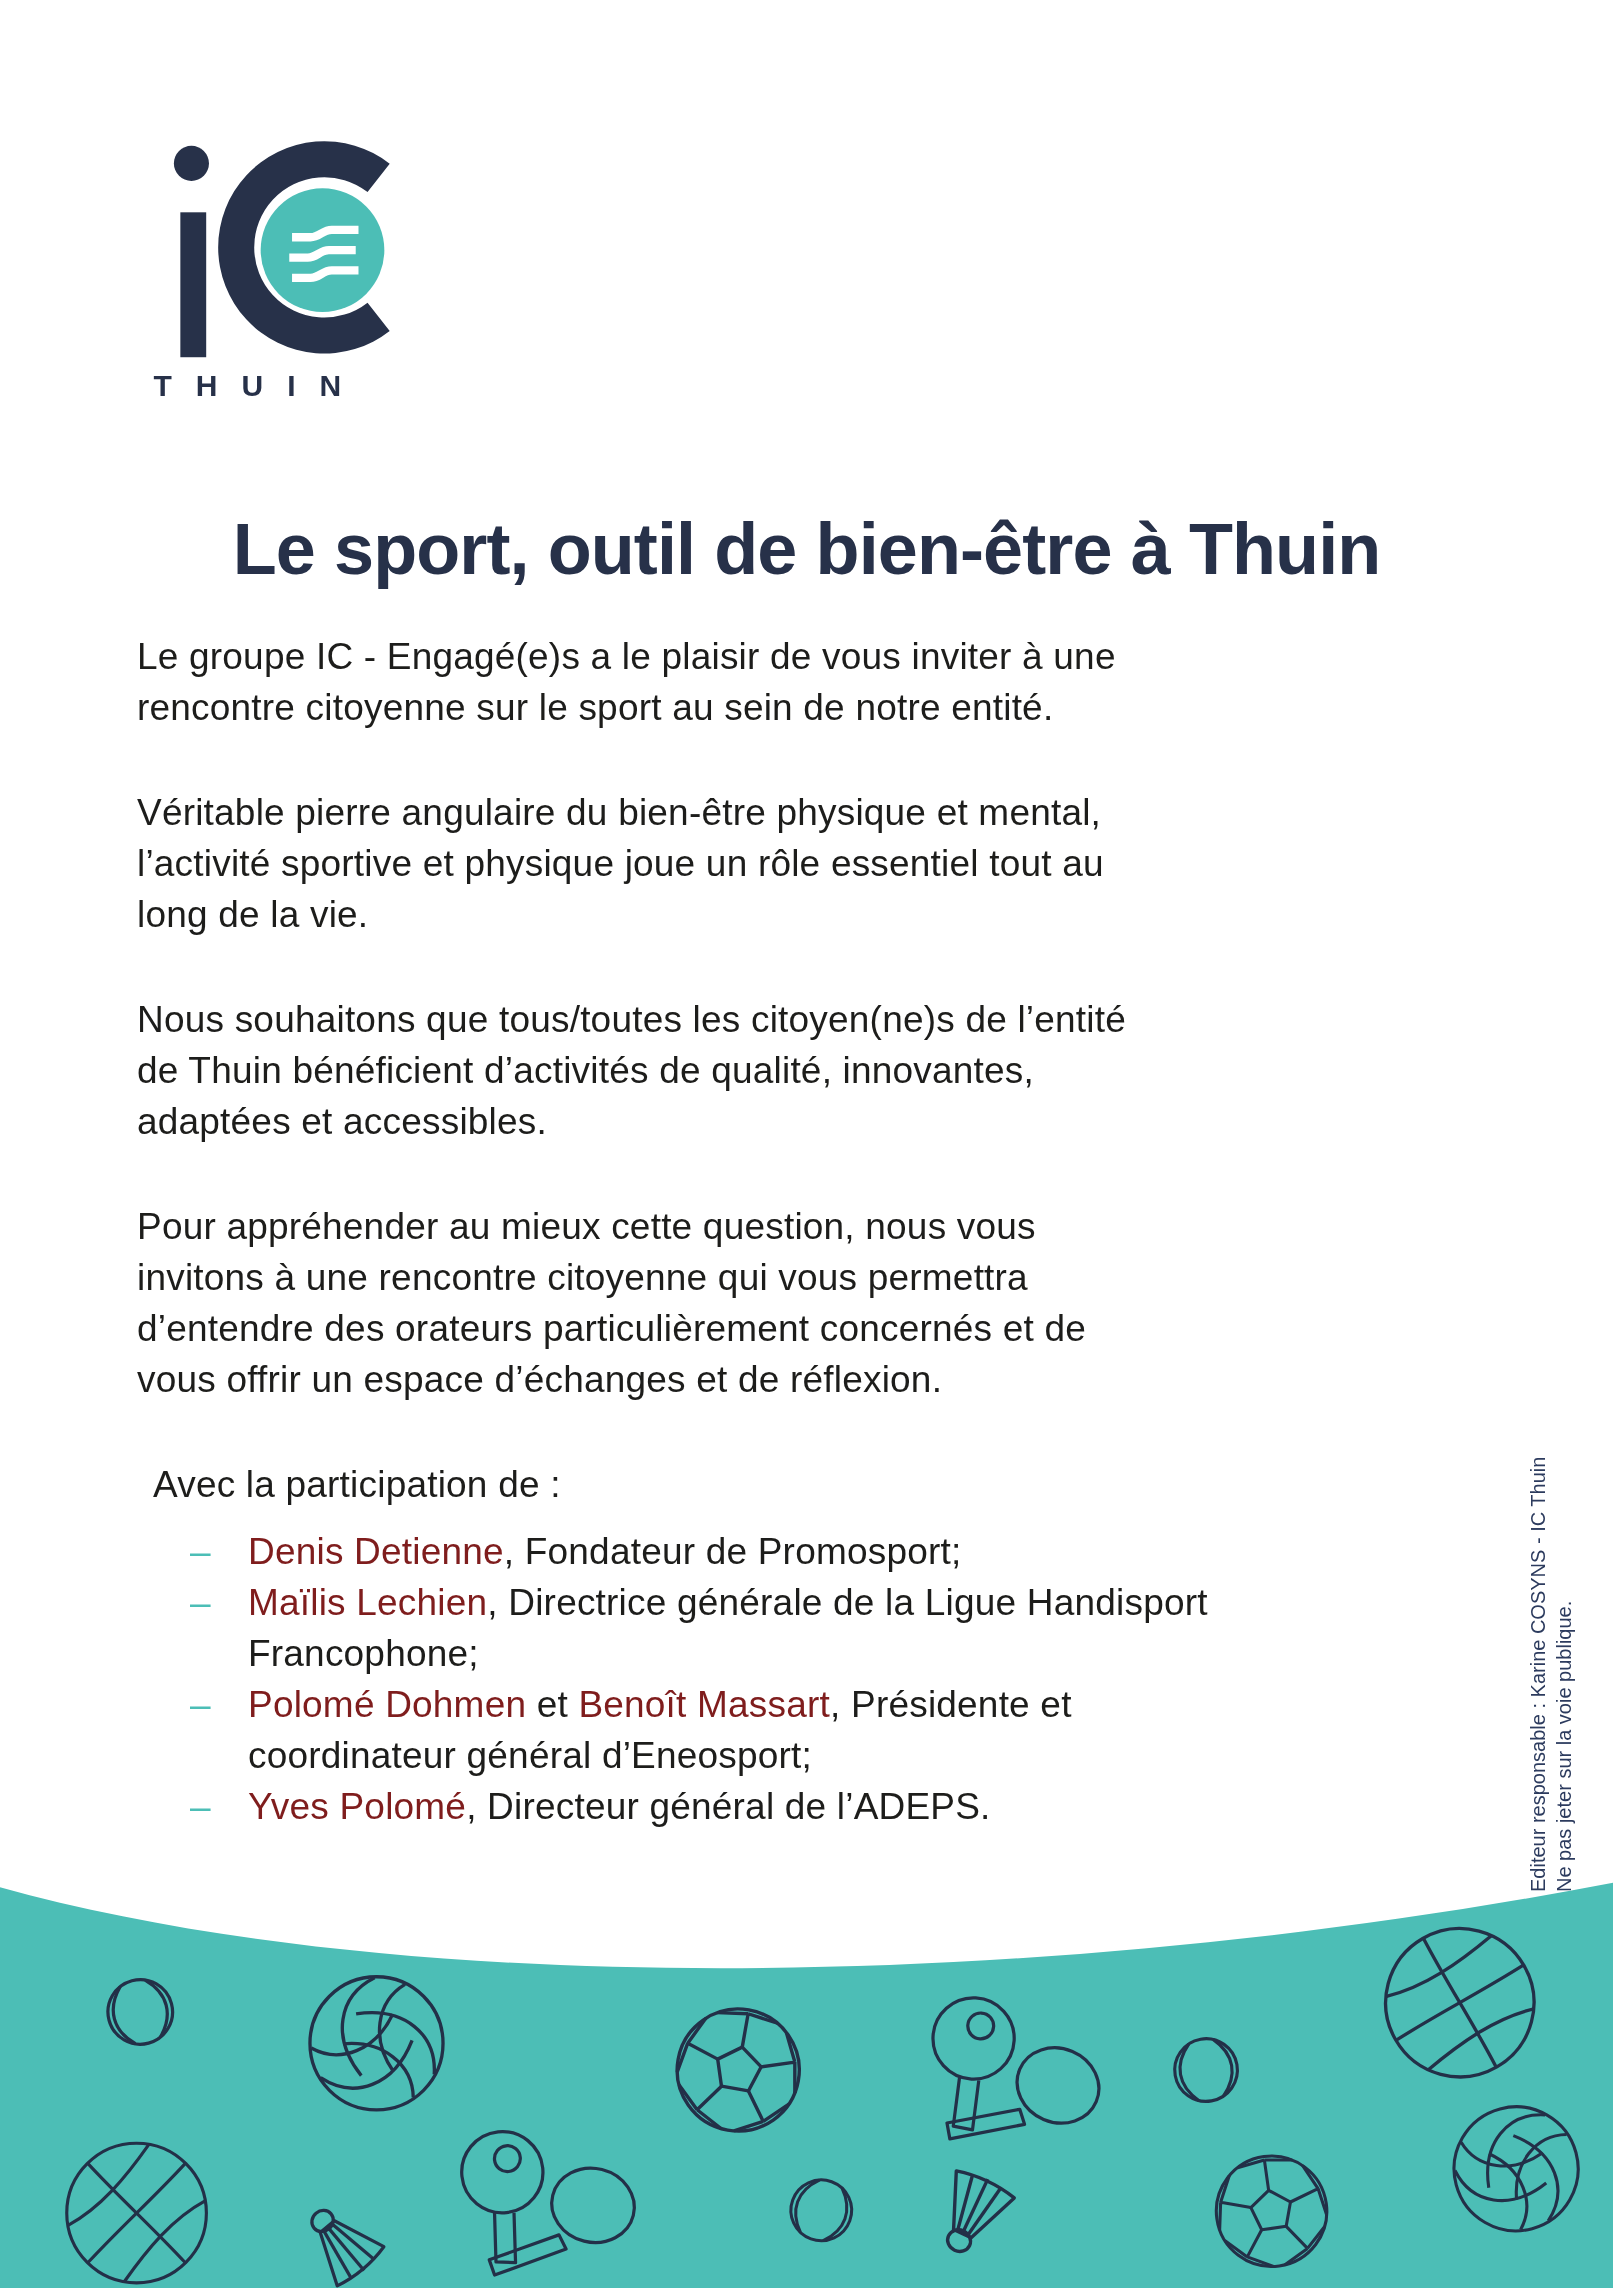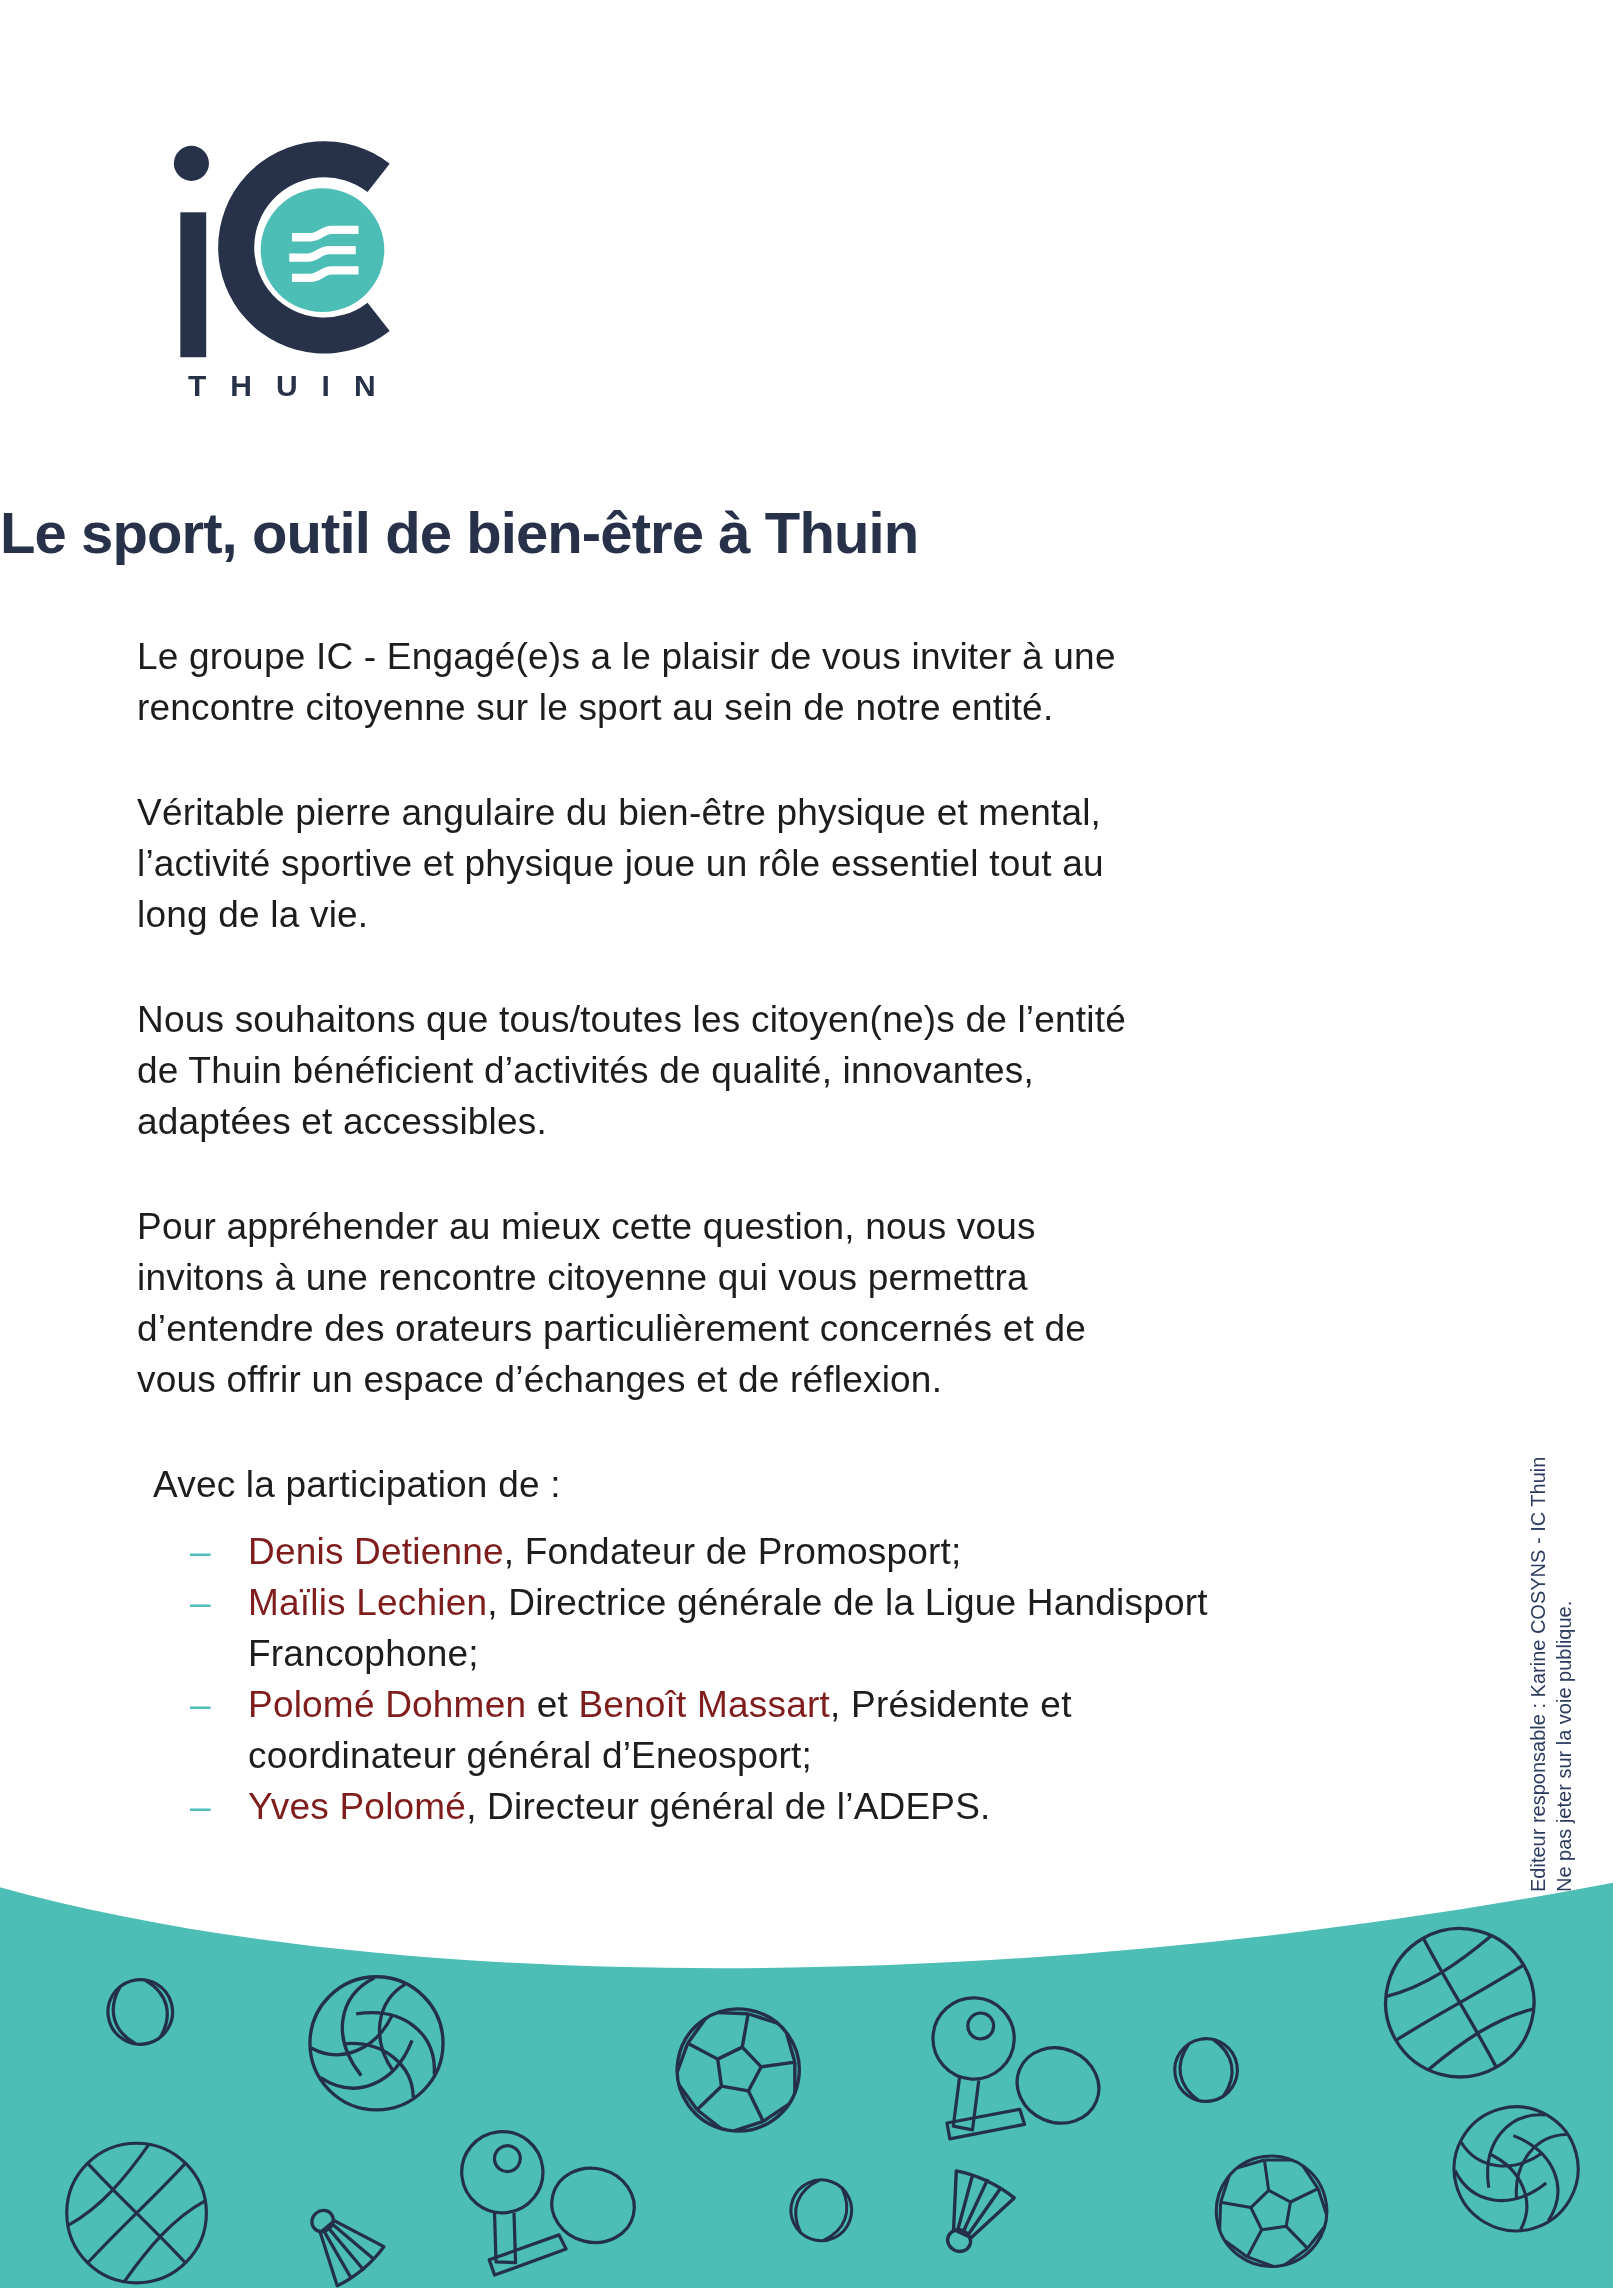--- a/index.html
+++ b/index.html
@@ -2,25 +2,25 @@
 <html style="font-size:14.8px"><head>
 <meta charset="utf-8">
 <style>
   html,body{margin:0;padding:0;background:#ffffff;}
   .page{position:relative;width:1613px;height:2289px;background:#ffffff;overflow:hidden;
         font-family:"Liberation Sans","DejaVu Sans",sans-serif;}
 
   
   .logo{position:absolute;left:148px;top:120px;width:286px;}
   .logo-sub{margin-top:5.5px;padding-left:5.5px;font-size:30px;font-weight:700;
-            letter-spacing:24px;color:#273149;white-space:nowrap;text-align:center;}
+            letter-spacing:24px;color:#273149;white-space:nowrap;}
 
   
-  .title{position:absolute;left:0;top:460px;width:1613px;text-align:left;
-         font-size:58px;font-weight:700;letter-spacing:-0.9px;color:#273149;}
+  .title{position:absolute;left:0;top:460px;width:1613px;text-align:center;
+         font-size:72px;font-weight:700;letter-spacing:-0.9px;color:#273149;}
 
   
   .body{position:absolute;left:137px;top:628px;width:1292px;color:#1d1d1b;
         font-size:37px;line-height:51px;letter-spacing:0.2px;}
   .para{margin:3px 0 54px 0;white-space:pre-line;}
   .intro{margin:16px;}
   .plist{list-style:none;margin:0;padding:0;}
   .pitem{position:relative;padding-left:111px;margin:0;white-space:pre-line;}
   .dash{position:absolute;left:53px;top:0;color:#4CBEB6;white-space:nowrap;}
   .name-teal{color:#7f1d1d;}

